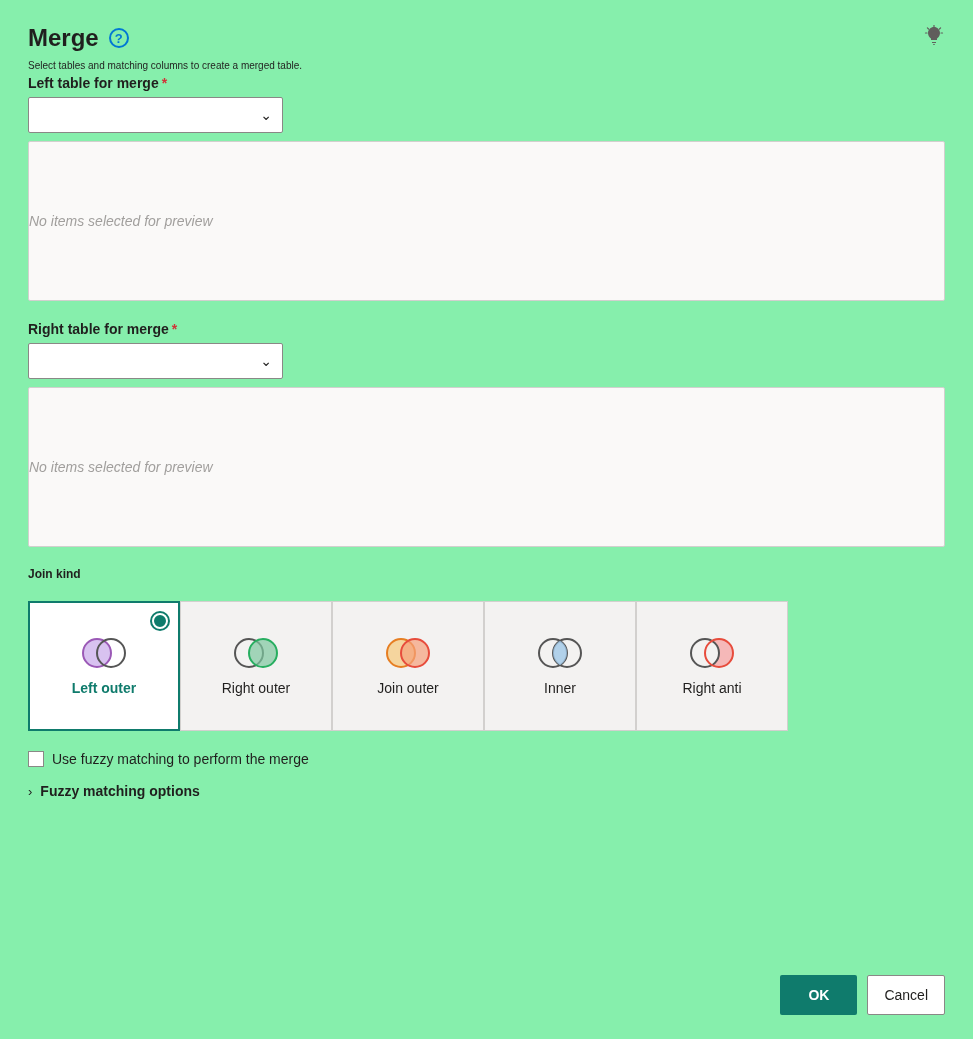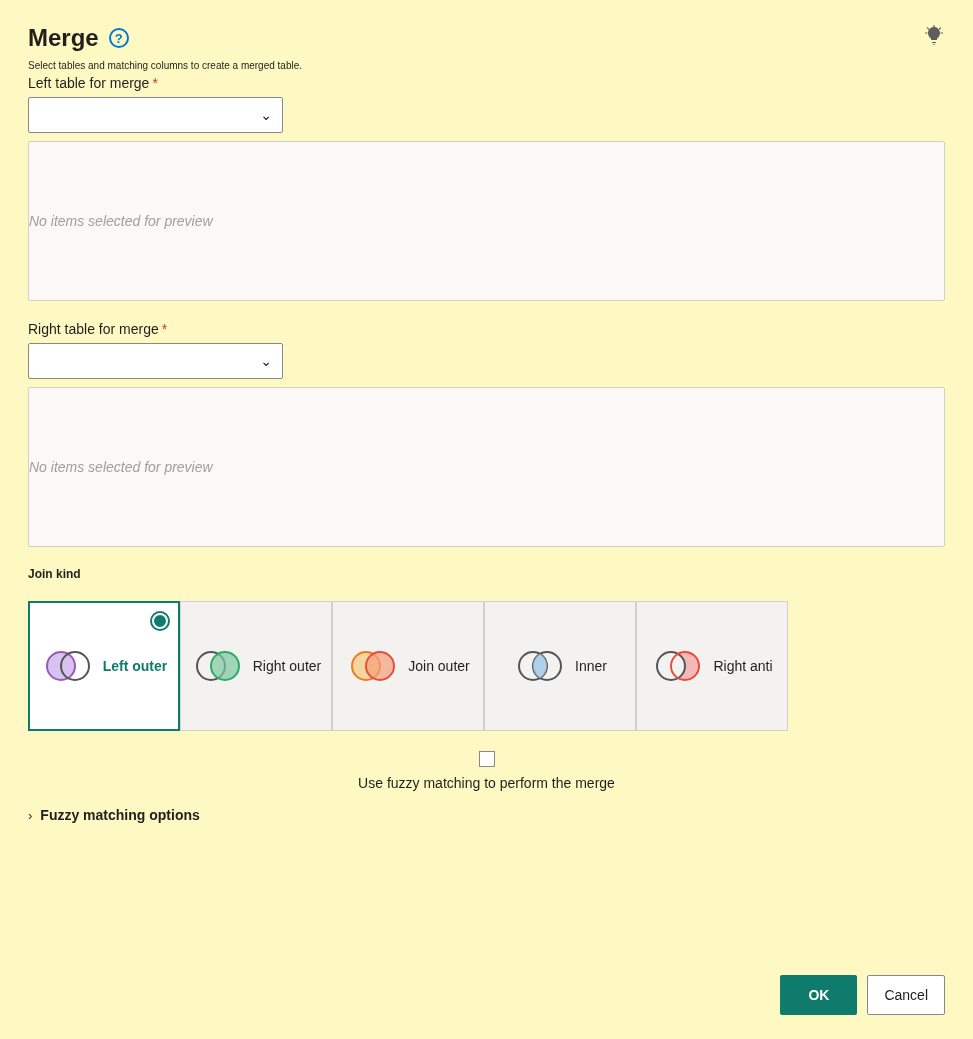--- a/index.html
+++ b/index.html
@@ -7,21 +7,21 @@
       font-family: 'Segoe UI', Arial, sans-serif;
       background: #fff;
       color: #201f1e;
       width: 973px;
       min-height: 1039px;
       padding: 0;
     }
     .dialog {
       width: 973px;
       min-height: 1039px;
-      background: #fef9c3;
+      background: #86efac;
       padding: 24px 28px 24px 28px;
       display: flex;
       flex-direction: column;
       gap: 0;
     }
     .header {
       display: flex;
       align-items: center;
       justify-content: space-between;
       margin-bottom: 8px;
@@ -54,21 +54,21 @@
       color: #605e5c;
       cursor: pointer;
     }
     .subtitle {
       font-size: 10px;
       color: #201f1e;
       margin-bottom: 4px;
     }
     .field-label {
       font-size: 14px;
-      font-weight: 400;
+      font-weight: 700;
       margin-bottom: 6px;
     }
     .required {
       color: #d13438;
       margin-left: 3px;
     }
     .dropdown {
       width: 255px;
       height: 36px;
       border: 1px solid #8a8886;
@@ -110,21 +110,21 @@
       display: flex;
       gap: 0;
       margin-bottom: 20px;
     }
     .join-option {
       width: 152px;
       height: 130px;
       border: 1px solid #d2d0ce;
       background: #f3f2f1;
       display: flex;
-      flex-direction: row;
+      flex-direction: column;
       align-items: center;
       justify-content: center;
       cursor: pointer;
       position: relative;
       gap: 8px;
     }
     .join-option.selected {
       border: 2px solid #0f7b6c;
       background: #fff;
     }
@@ -148,21 +148,20 @@
       background: #0f7b6c;
       border: 2px solid #fff;
       box-shadow: 0 0 0 2px #0f7b6c;
     }
     
     .fuzzy-row {
       display: flex;
       align-items: center;
       gap: 8px;
       margin-bottom: 16px;
-      flex-direction: column;
     }
     .checkbox {
       width: 16px;
       height: 16px;
       border: 1px solid #8a8886;
       background: #fff;
       cursor: pointer;
       flex-shrink: 0;
     }
     .fuzzy-text {

